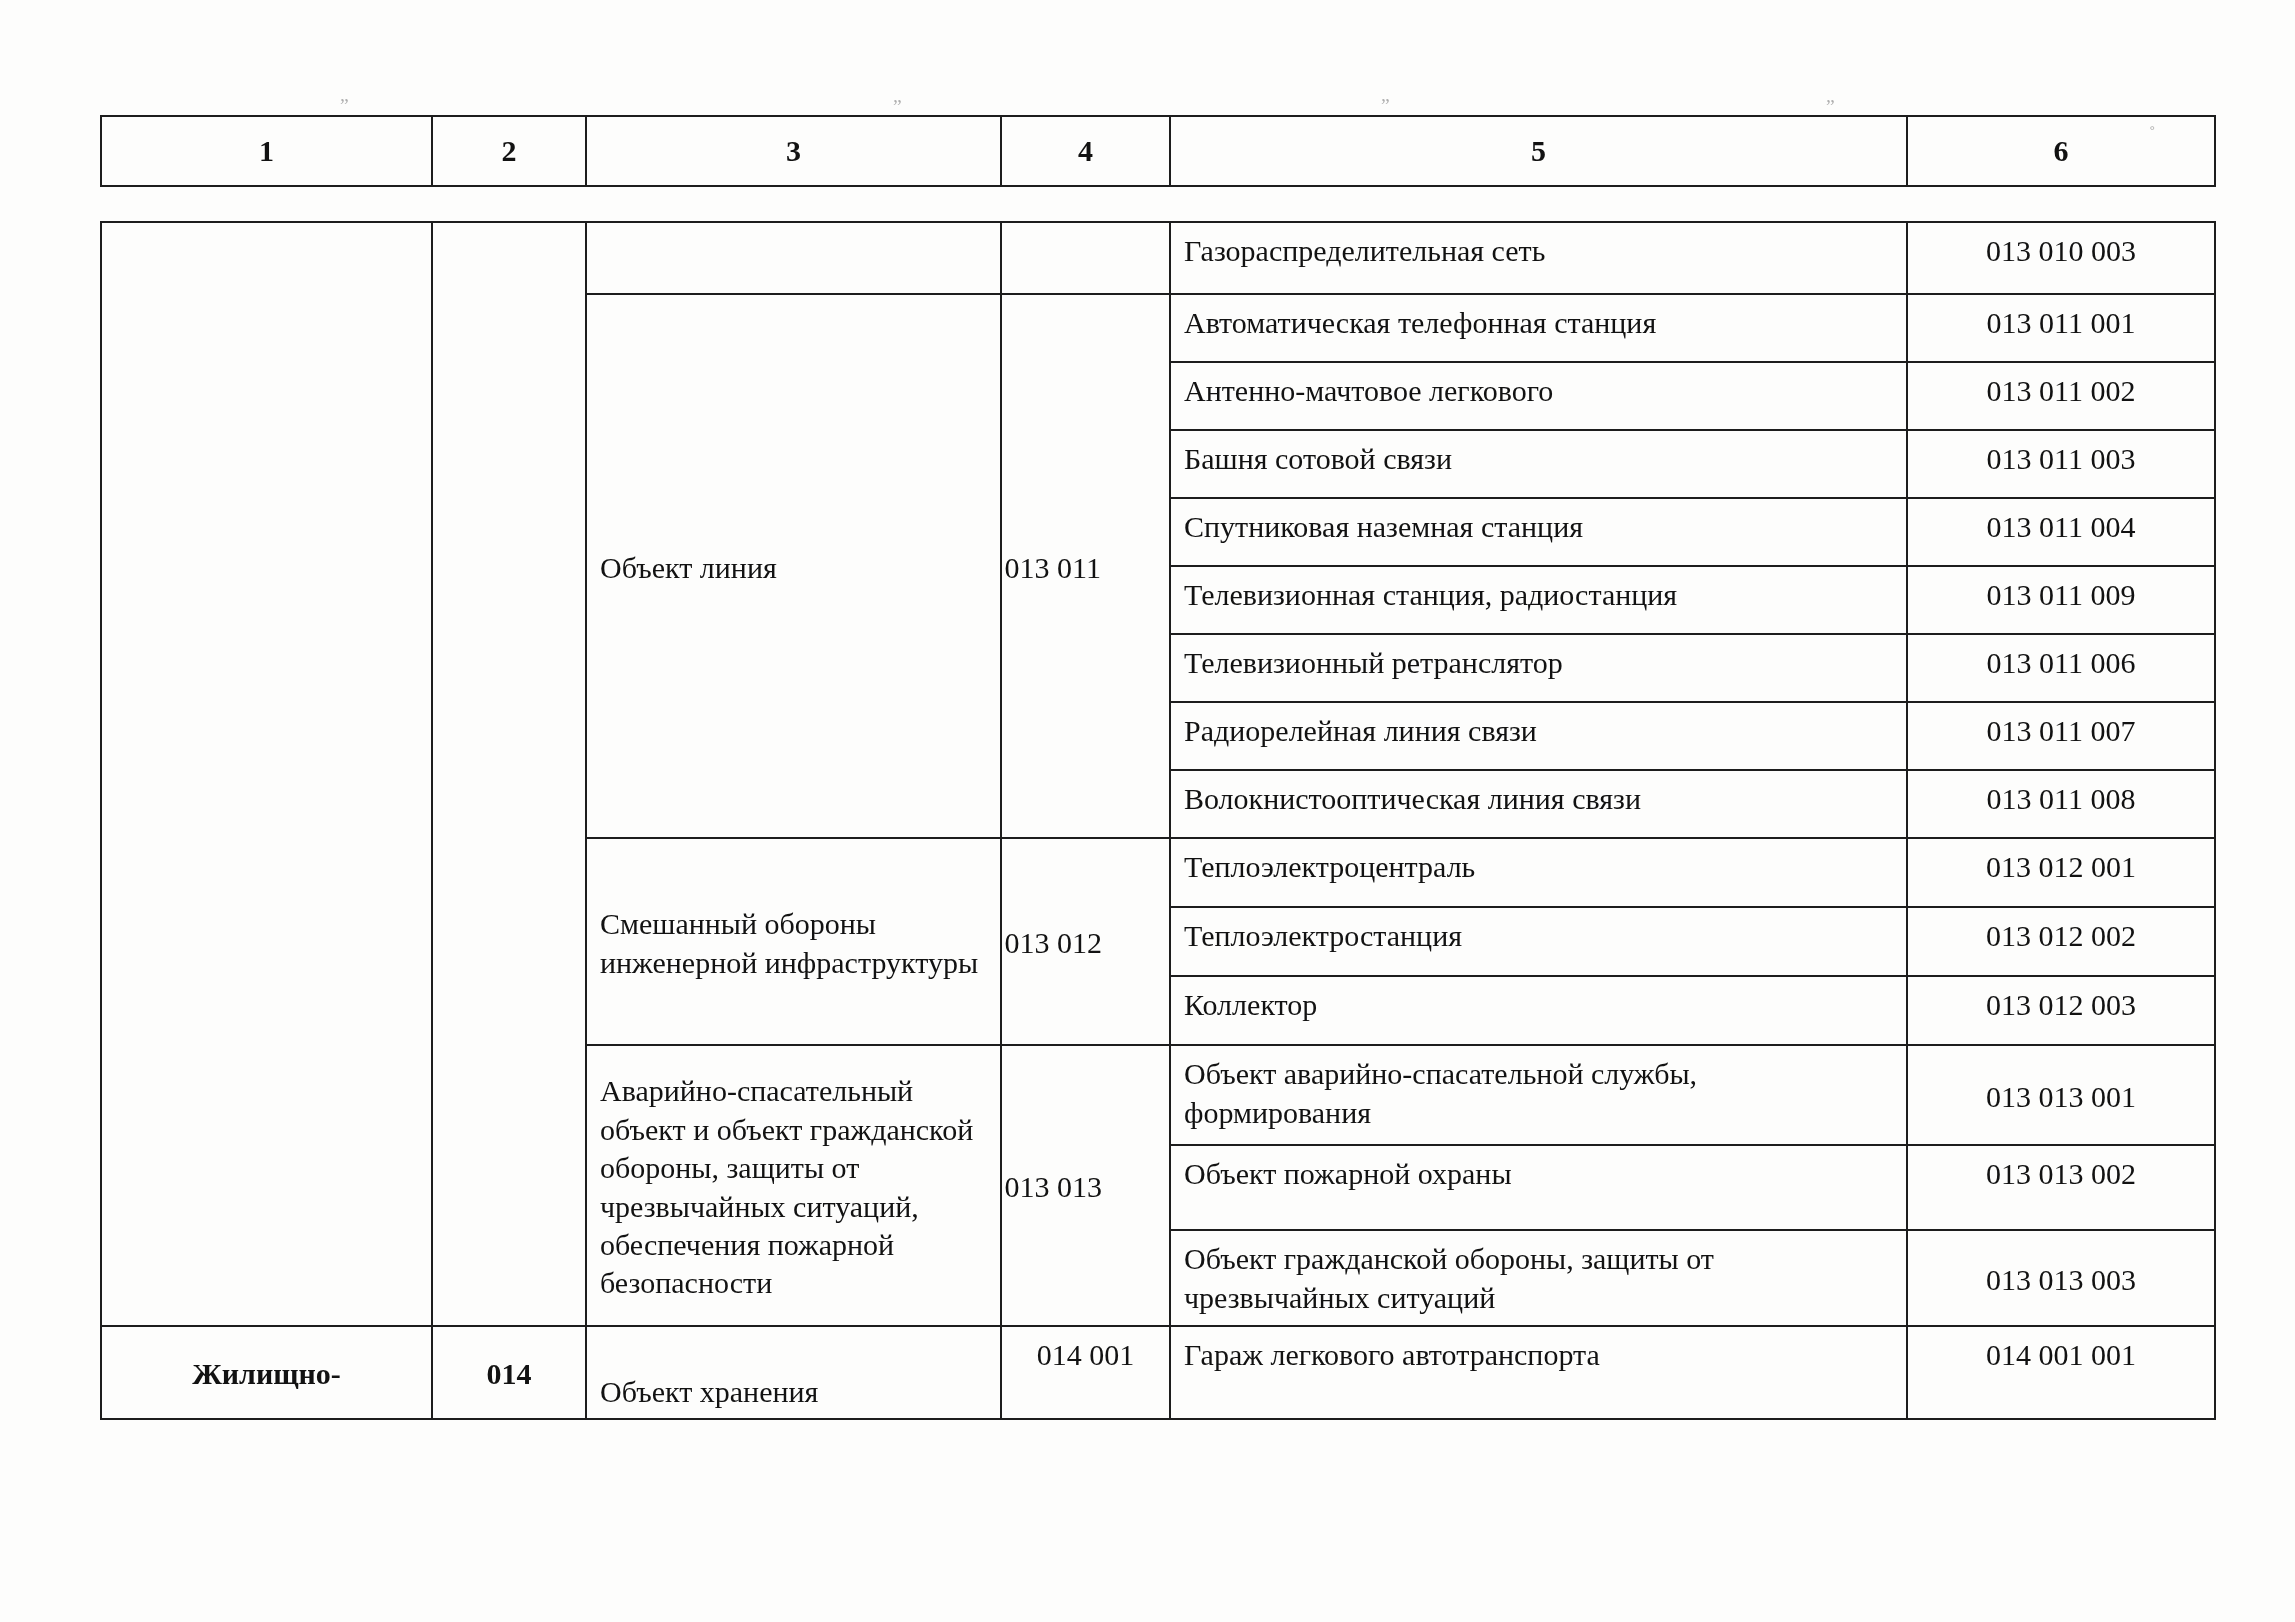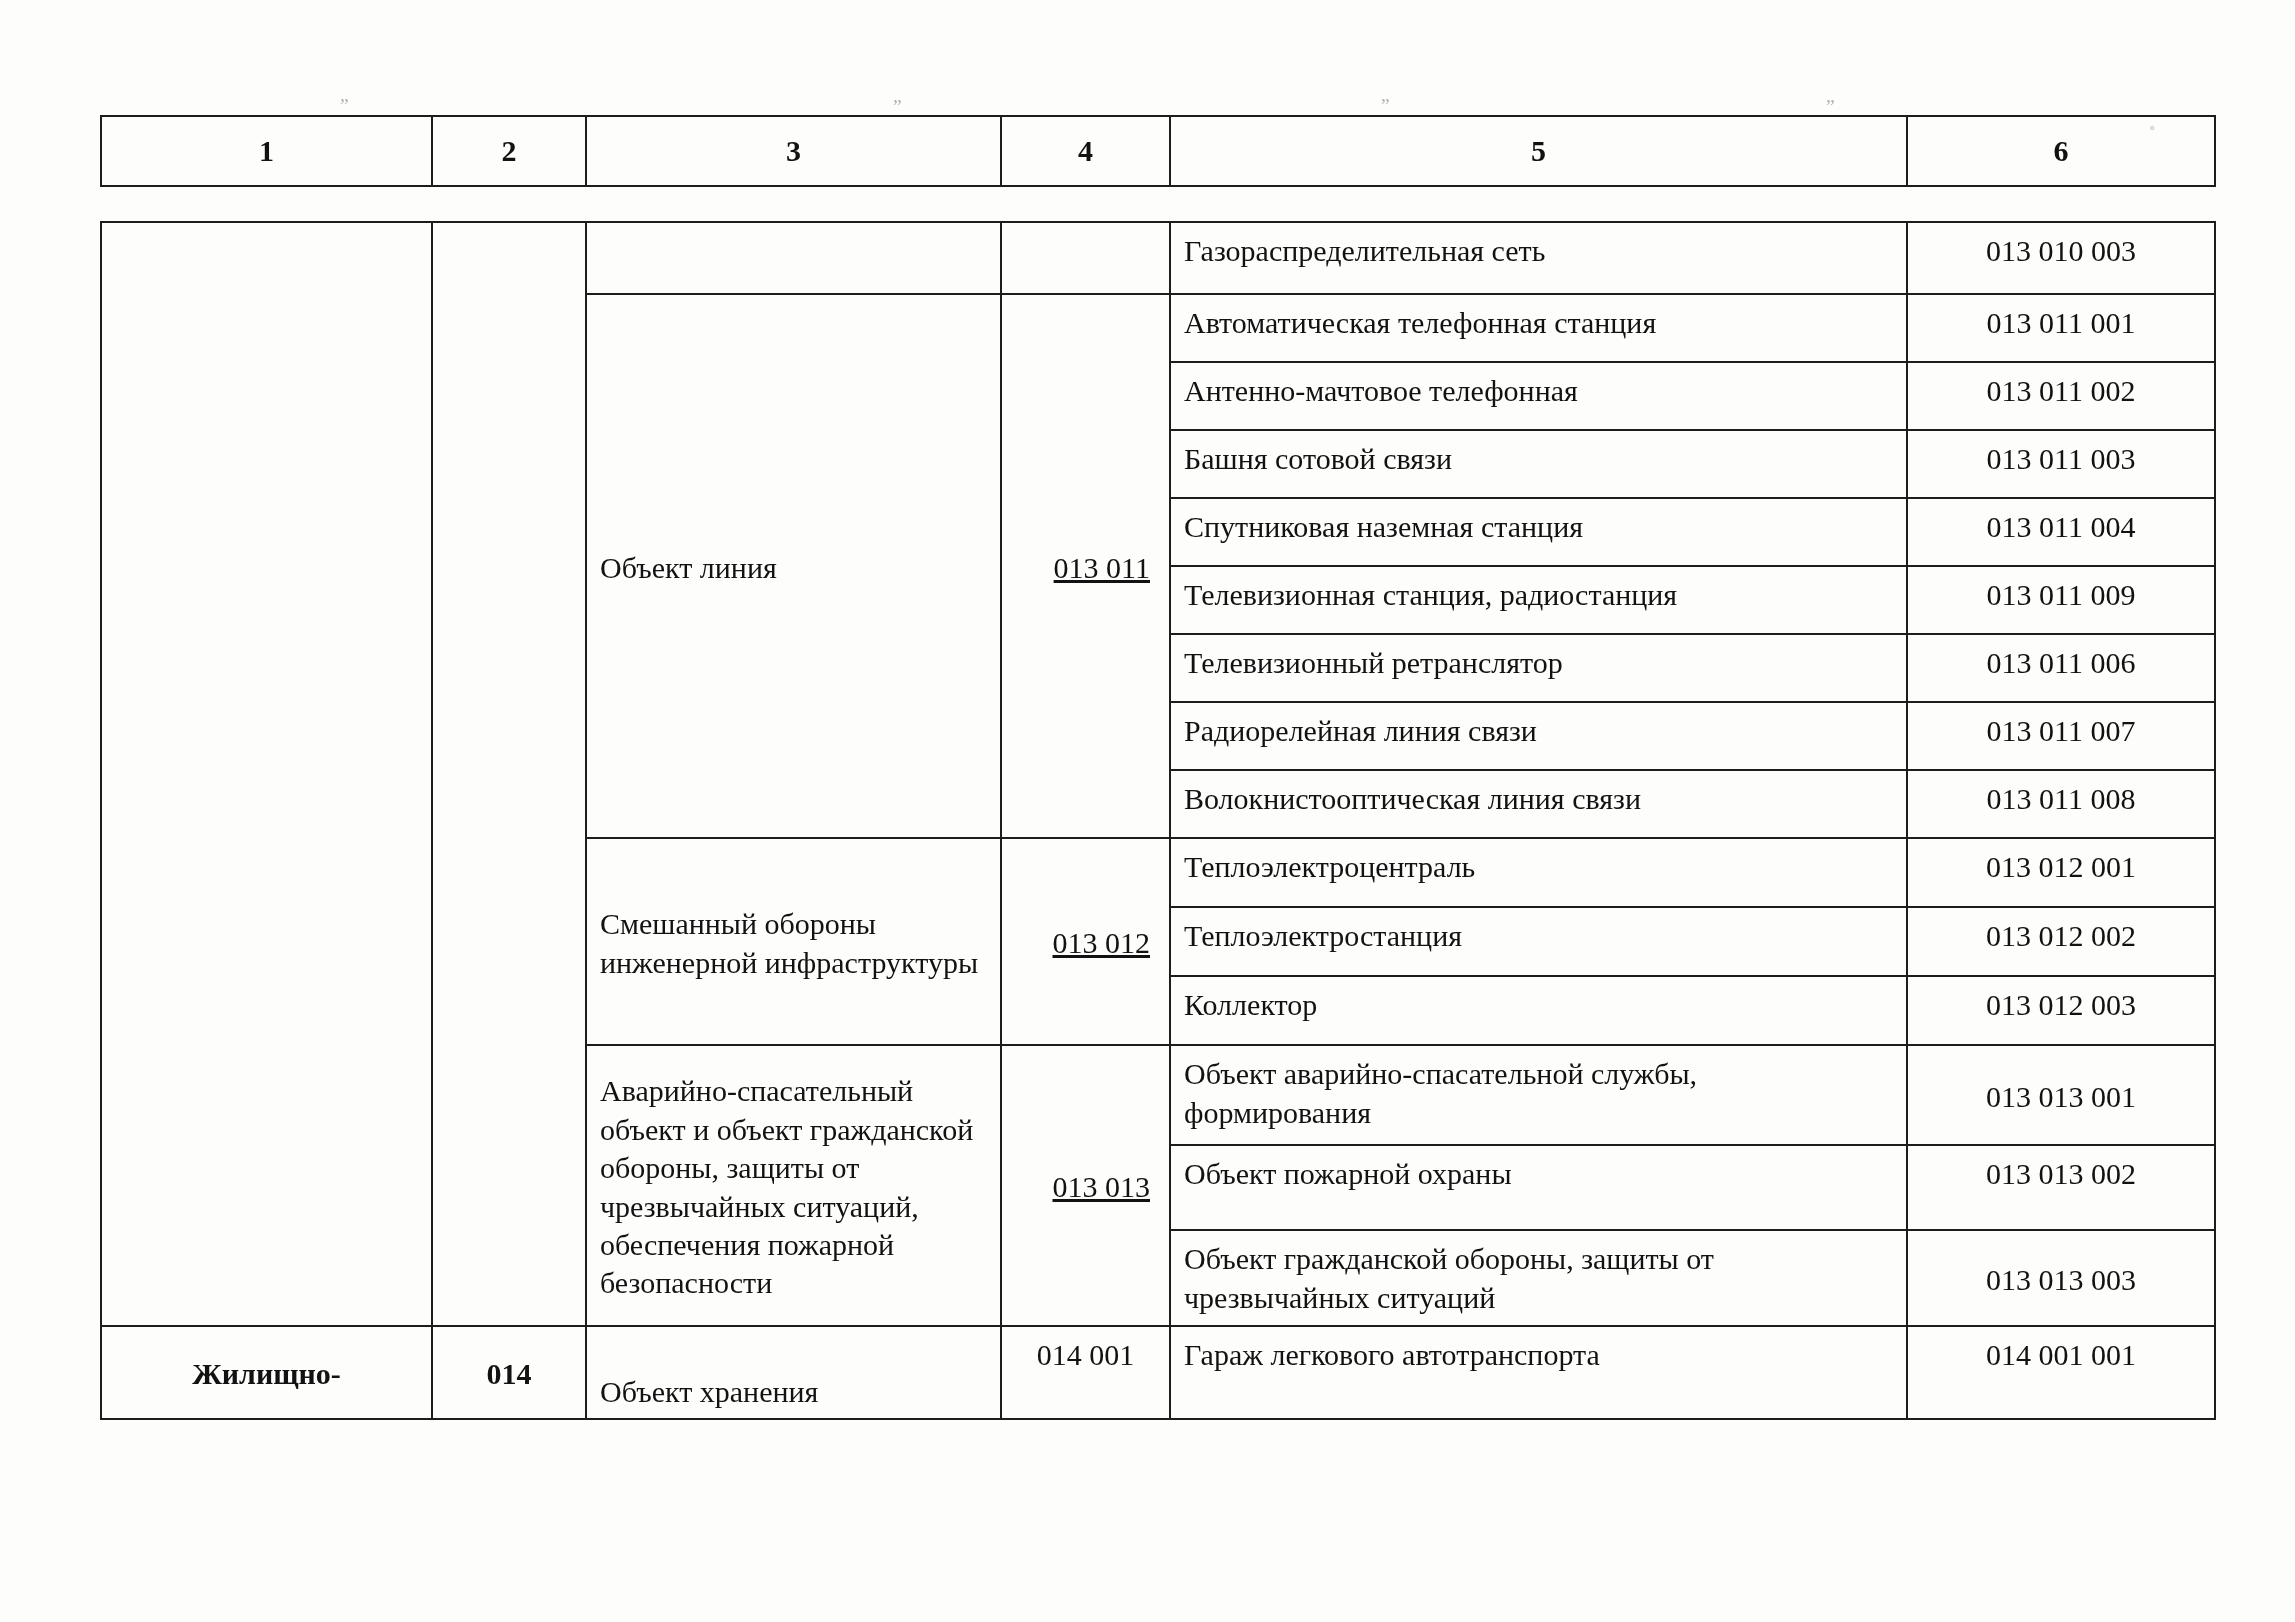--- a/index.html
+++ b/index.html
@@ -42,25 +42,24 @@
     vertical-align: top;
     padding: 9.2px 15.7px 5.2px 13px;
     overflow: hidden;
   }
   .main-table td.code {
     text-align: center;
     padding-left: 2.6px;
     padding-right: 2.6px;
   }
   .main-table td.type-code {
-    text-align: right;
+    text-align: left;
     vertical-align: middle;
     padding-left: 2.6px;
     padding-right: 19px;
-    text-decoration: underline;
   }
   .main-table td.type-name { vertical-align: middle; }
   .main-table td.mid { vertical-align: middle; }
   .main-table td.low { vertical-align: bottom; padding-bottom: 6.5px; }
   .main-table td.cat {
     font-weight: bold;
     text-align: center;
     vertical-align: middle;
     padding-left: 2.6px;
     padding-right: 2.6px;
@@ -131,21 +130,21 @@
         <td class="code">013 010 003</td>
       </tr>
 
       <tr style="height:68px">
         <td class="type-name" rowspan="8">Объект линия</td>
         <td class="type-code" rowspan="8">013 011</td>
         <td class="name">Автоматическая телефонная станция</td>
         <td class="code">013 011 001</td>
       </tr>
       <tr style="height:68px">
-        <td class="name">Антенно-мачтовое телефонная</td>
+        <td class="name">Антенно-мачтовое легкового</td>
         <td class="code">013 011 002</td>
       </tr>
       <tr style="height:68px">
         <td class="name">Башня сотовой связи</td>
         <td class="code">013 011 003</td>
       </tr>
       <tr style="height:68px">
         <td class="name">Спутниковая наземная станция</td>
         <td class="code">013 011 004</td>
       </tr>

